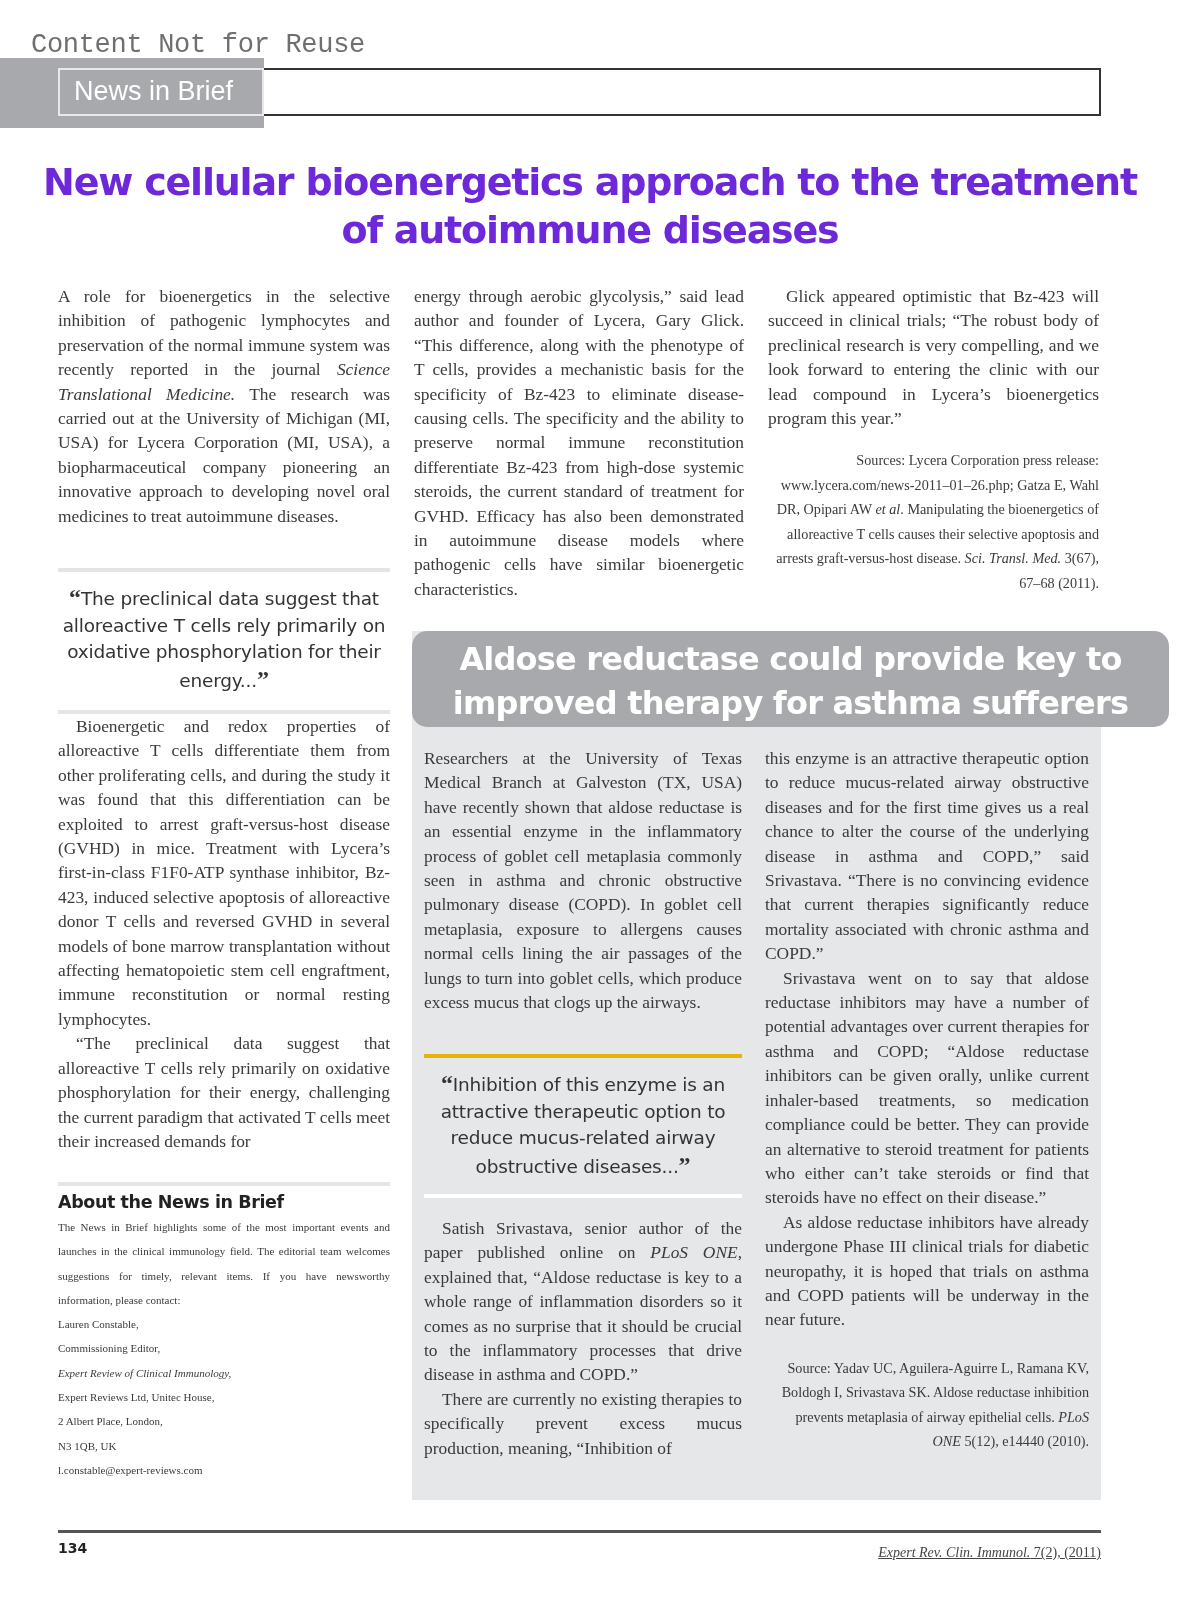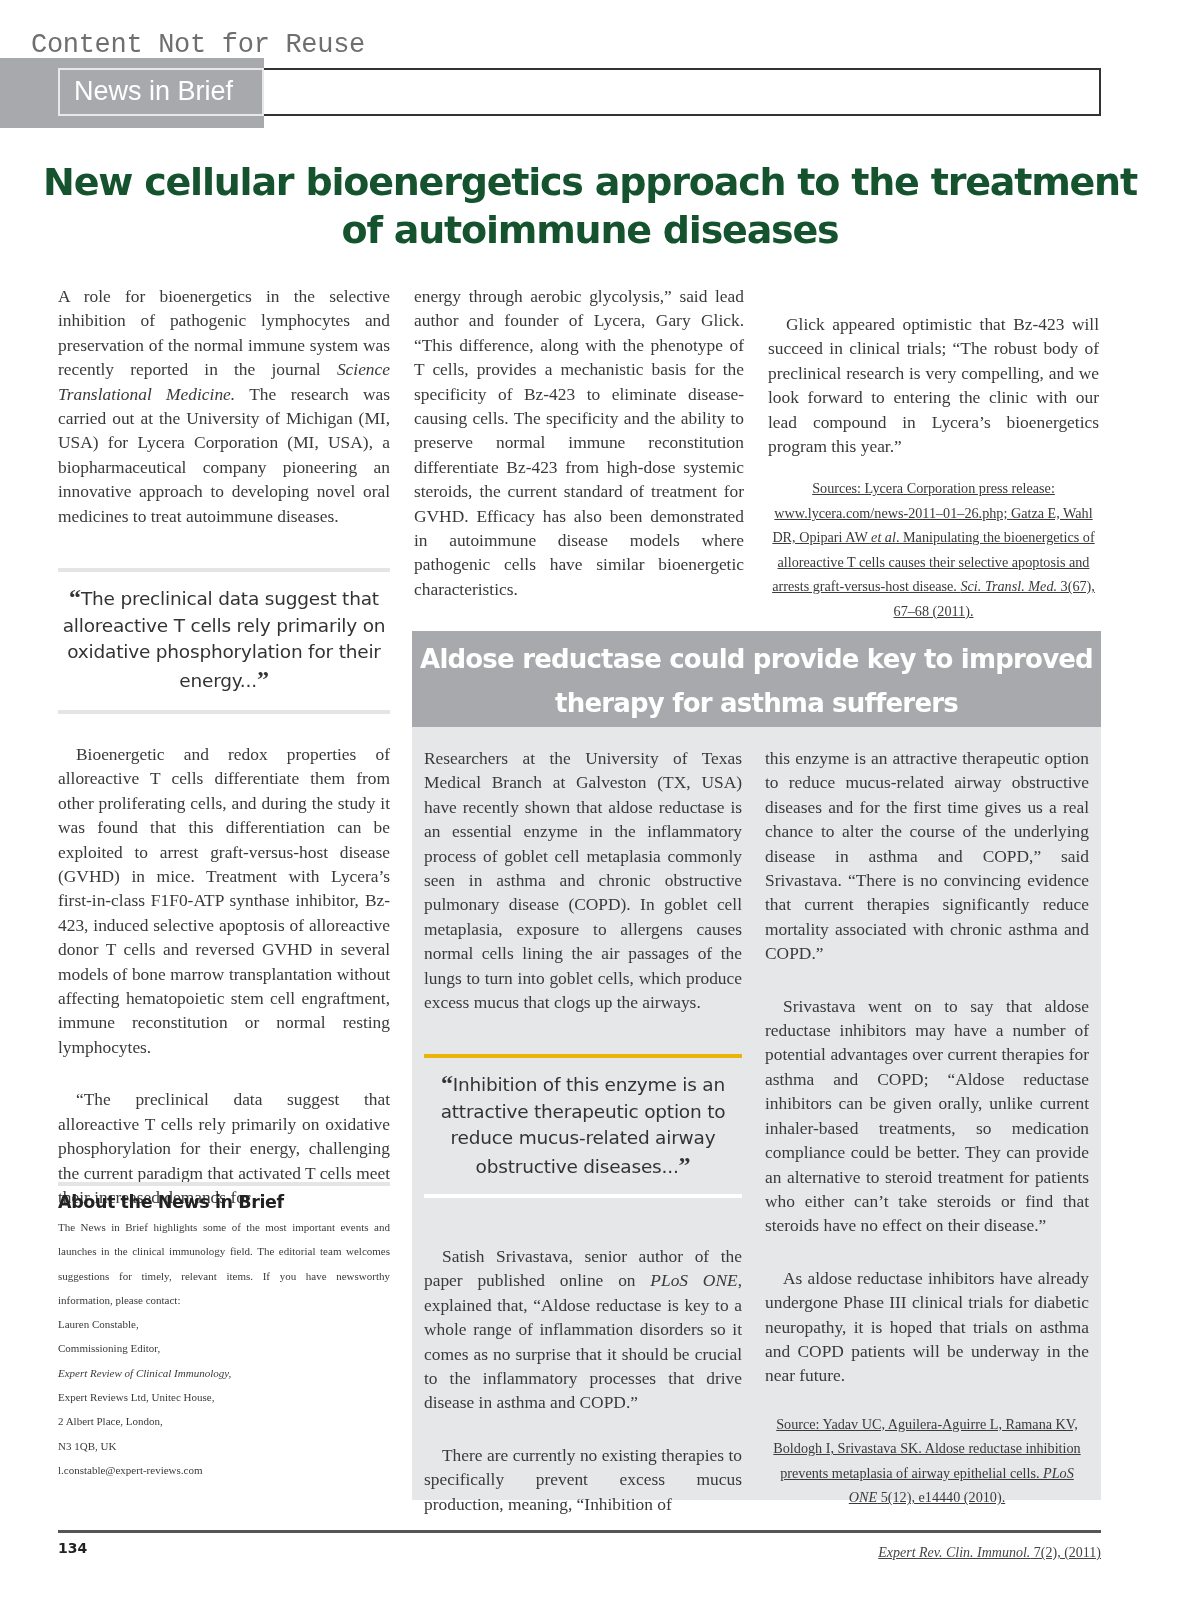--- a/index.html
+++ b/index.html
@@ -5,43 +5,43 @@
   * { box-sizing: border-box; margin: 0; padding: 0; }
   html, body { width: 1200px; height: 1615px; background: #ffffff; overflow: hidden; }
   body { position: relative; font-family: "Liberation Serif", "DejaVu Serif", serif; color: #3a3a3a; }
 
   .watermark { position: absolute; left: 31px; top: 30px; font-family: Liberation Mono, monospace; font-size: 27px; color: #6f6f6f; letter-spacing: -0.3px; }
   .section-bar { position: absolute; left: 0; top: 58px; width: 264px; height: 70px; background: #a8a9ac; }
   .section-frame { position: absolute; left: 58px; top: 68px; width: 1043px; height: 48px; border: 2px solid #333; border-left: none; }
   .section-label-box { position: absolute; left: 58px; top: 68px; width: 206px; height: 48px; border: 2px solid #e8e8e8; background: #a8a9ac; }
   .section-label { position: absolute; left: 74px; top: 76px; font-family: "Liberation Sans", sans-serif; font-size: 27px; color: #ffffff; }
 
-  .main-title { position: absolute; left: 40px; top: 158px; width: 1100px; text-align: center; font-family: "DejaVu Sans", sans-serif; font-size: 38px; line-height: 48px; color: #14532d; letter-spacing: -1.2px; }
+  .main-title { position: absolute; left: 40px; top: 158px; width: 1100px; text-align: center; font-family: "DejaVu Sans", sans-serif; font-size: 38px; line-height: 48px; color: #6d28d9; letter-spacing: -1.2px; }
 
   .col { position: absolute; font-size: 17.4px; line-height: 24.4px; text-align: justify; hyphens: auto; color: #3a3a3a; }
   .col p { margin: 0; }
-  .col p.indent { text-indent: 18px; margin-top: 28px; }
+  .col p.indent { text-indent: 18px; }
   .col1 { left: 58px; top: 284px; width: 332px; }
   .col2 { left: 414px; top: 284px; width: 330px; }
   .col3 { left: 768px; top: 284px; width: 331px; }
 
-  .source { font-size: 14.2px; line-height: 24.5px; text-align: center; text-decoration: underline; }
+  .source { font-size: 14.2px; line-height: 24.5px; text-align: right; }
   .ital { font-style: italic; }
 
   .pullquote { position: absolute; text-align: center; font-family: "DejaVu Sans", sans-serif; font-size: 18.5px; line-height: 26.5px; color: #333; letter-spacing: -0.2px; }
   .pq1 { left: 58px; top: 568px; width: 332px; border-top: 4px solid #e4e5e7; border-bottom: 4px solid #e4e5e7; padding: 12px 0 16px; }
   .qmark { font-family: "Liberation Serif", serif; font-weight: bold; font-size: 24px; }
 
   .about-rule { position: absolute; left: 58px; top: 1182px; width: 332px; border-top: 4px solid #e4e5e7; }
   .about-head { position: absolute; left: 58px; top: 1192px; font-family: "DejaVu Sans", sans-serif; font-weight: bold; font-size: 17.5px; color: #222; letter-spacing: -0.4px; }
   .about-body { position: absolute; left: 58px; top: 1215px; width: 332px; font-size: 11px; line-height: 24.3px; color: #3a3a3a; }
   .about-body .just { text-align: justify; text-align-last: left; }
 
   .box2 { position: absolute; left: 412px; top: 631px; width: 689px; height: 869px; background: #e6e7e9; }
-  .box2-title { position: absolute; left: 412px; top: 631px; width: 689px; height: 96px; background: #a8a9ac; color: #ffffff; font-family: "DejaVu Sans", sans-serif; font-size: 26px; line-height: 44px; text-align: center; padding-top: 6px; letter-spacing: -0.8px; }
+  .box2-title { position: absolute; left: 412px; top: 631px; width: 757px; height: 96px; background: #a8a9ac; color: #ffffff; font-family: "DejaVu Sans", sans-serif; font-size: 32px; line-height: 44px; text-align: center; padding-top: 6px; letter-spacing: -0.8px; border-radius: 15px; }
   .col4 { left: 424px; top: 746px; width: 318px; }
   .col5 { left: 765px; top: 746px; width: 324px; }
   .pq2 { left: 424px; top: 1054px; width: 318px; border-top: 4px solid #eab308; border-bottom: 4px solid #ffffff; padding: 12px 0 14px; }
 
   .footer-rule { position: absolute; left: 58px; top: 1530px; width: 1043px; border-top: 3px solid #555; }
   .page-num { position: absolute; left: 58px; top: 1540px; font-family: "DejaVu Sans", sans-serif; font-weight: bold; font-size: 14px; color: #222; }
   .journal-ref { position: absolute; right: 99px; top: 1545px; font-size: 14px; color: #444; text-decoration: underline; }
 </style>
 </head>
 <body>

